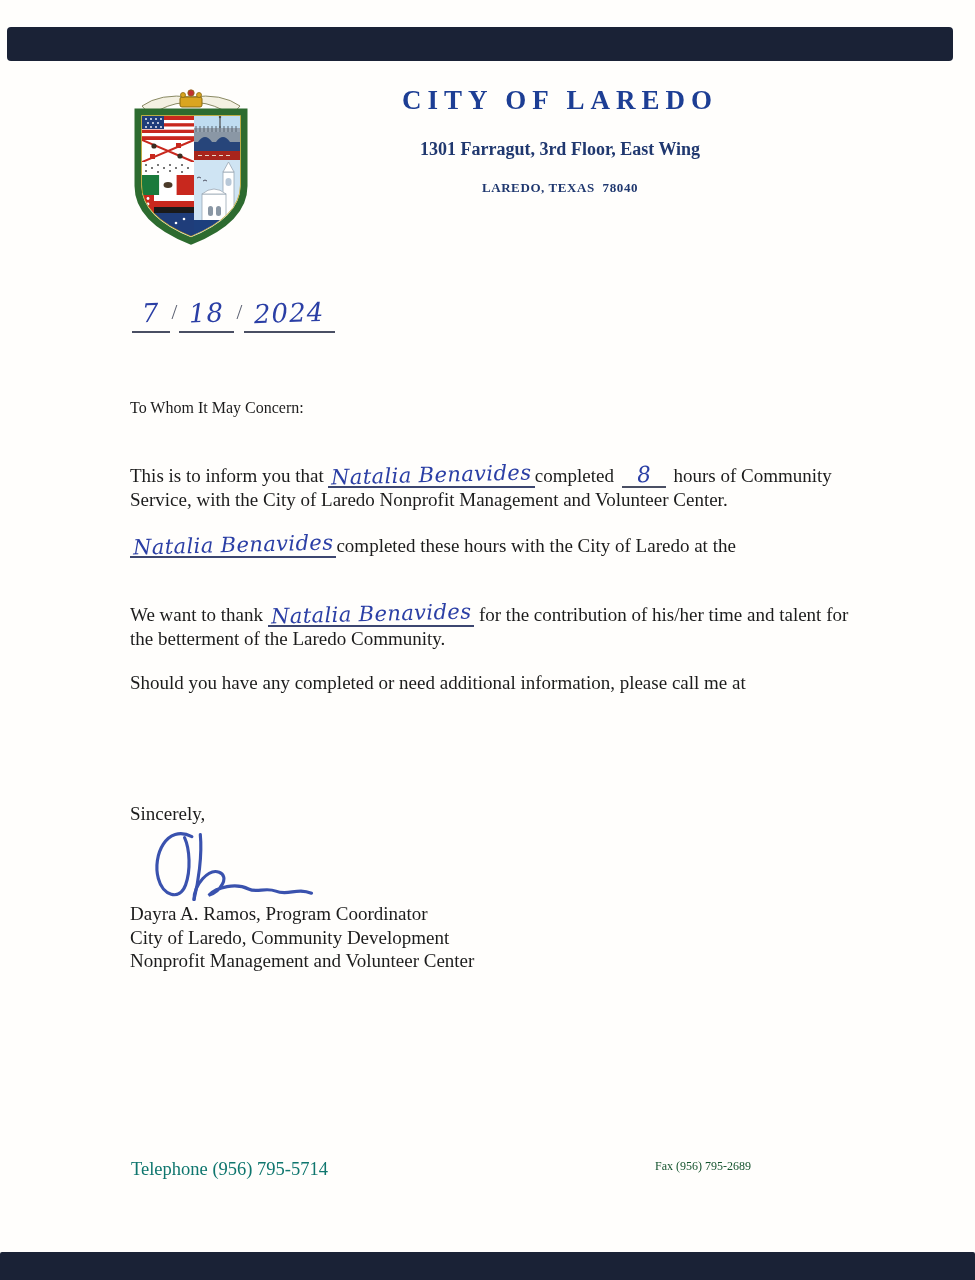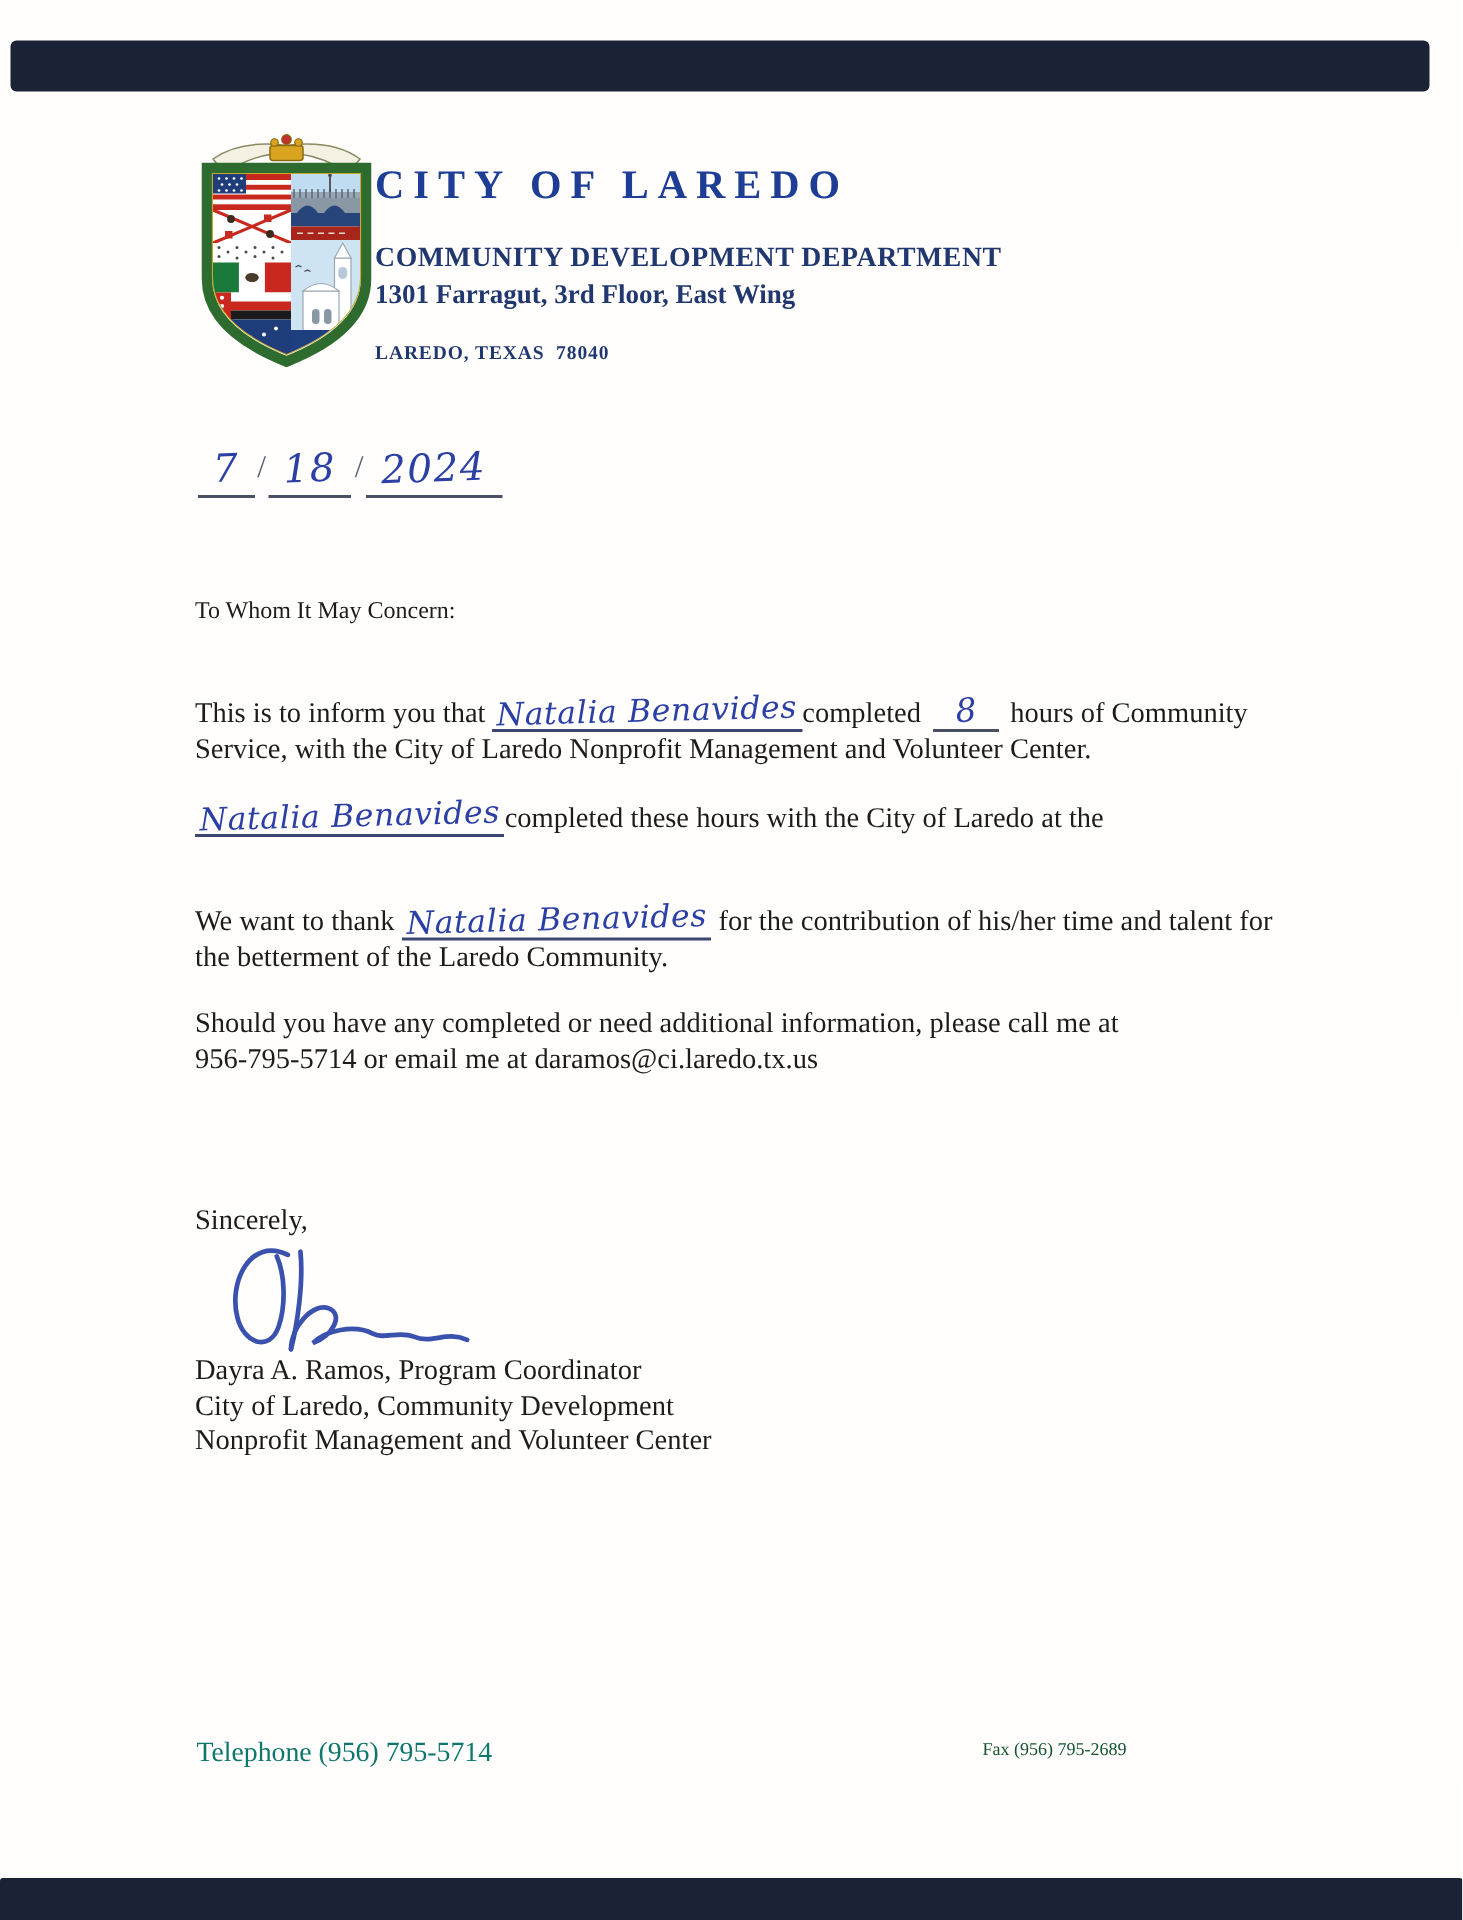--- a/index.html
+++ b/index.html
@@ -7,21 +7,21 @@
     position:relative; width:975px; height:1280px;
     background:#fffefc; overflow:hidden;
     font-family:"Liberation Serif", serif; color:#1c1c1c;
   }
   .scan-bar { position:absolute; background:#1a2236; }
   .scan-bar.top { left:7px; top:27px; width:946px; height:34px; border-radius:4px; }
   .scan-bar.bottom { left:0; top:1252px; width:975px; height:28px; border-radius:2px 2px 0 0; }
 
   .crest { position:absolute; left:124px; top:86px; width:134px; height:162px; }
 
-  .header-block { position:absolute; left:250px; top:108px; width:620px; color:#20386f; }
+  .header-block { position:absolute; left:250px; top:85px; width:620px; text-align:center; color:#20386f; }
   .header-title { font-size:27px; font-weight:bold; letter-spacing:6px; color:#1d3e94; margin-bottom:23px; white-space:pre; }
   .header-dept { font-size:18.5px; font-weight:600; letter-spacing:0.4px; }
   .header-center { font-size:18.5px; font-weight:600; letter-spacing:3.6px; margin-top:3px; white-space:pre; }
   .header-address { font-size:18px; font-weight:bold; margin-top:3px; }
   .header-city { font-size:13px; font-weight:bold; margin-top:20px; letter-spacing:0.6px; white-space:pre; }
 
   .hand { font-family:"DejaVu Serif", serif; font-style:italic; color:#2b3fa5; }
   .date-block { position:absolute; left:132px; top:298px; font-size:26px; }
   .date-block .seg { display:inline-block; border-bottom:2px solid #4a4f63; padding:0 10px 2px 10px; text-align:center; }
   .date-block .slash { color:#5a5f70; font-size:21px; padding:0 2px; position:relative; top:-3px; }
@@ -164,21 +164,20 @@
       <rect x="78" y="108" width="24" height="28" fill="#fff" stroke="#9aa7b4" stroke-width="0.8"></rect>
       <path d="M78,108 Q90,98 102,108 Z" fill="#fff" stroke="#9aa7b4" stroke-width="0.8"></path>
       <rect x="84" y="120" width="5" height="10" rx="2.5" fill="#8a97a5"></rect>
         <rect x="92" y="120" width="5" height="10" rx="2.5" fill="#8a97a5"></rect>
       <rect x="70" y="134" width="46" height="16" fill="#1d3f7d"></rect>
     </g>
   </svg>
 
   <div class="header-block">
     <div class="header-title">CITY OF LAREDO</div>
-    <div class="header-dept">COMMUNITY DEVELOPMENT DEPARTMENT</div>
     <div class="header-address">1301 Farragut, 3rd Floor, East Wing</div>
     <div class="header-city">LAREDO, TEXAS  78040</div>
   </div>
 
   <div class="date-block">
     <span class="seg"><span class="hand">7</span></span><span class="slash">/</span><span class="seg"><span class="hand">18</span></span><span class="slash">/</span><span class="seg"><span class="hand">2024</span></span>
   </div>
 
   <div class="salutation">To Whom It May Concern:</div>
 
@@ -202,21 +201,20 @@
     <div>
       <span>We want to thank</span>
       <span class="name-blank"><span class="hand">Natalia Benavides</span></span>
       <span>for the contribution of his/her time and talent for</span>
     </div>
     <div>the betterment of the Laredo Community.</div>
   </div>
 
   <div class="para p4">
     <div>Should you have any completed or need additional information, please call me at</div>
-    <div>956-795-5714 or email me at daramos@ci.laredo.tx.us</div>
   </div>
 
   <div class="closing">Sincerely,</div>
 
   <svg class="signature" viewBox="0 0 170 82">
     <g fill="none" stroke="#3a52ae" stroke-width="3" stroke-linecap="round">
       <path d="M42,12 C18,0 4,30 10,52 C14,68 30,74 36,58 C41,44 40,24 35,13"></path>
       <path d="M50,10 C52,30 48,56 44,72"></path>
       <path d="M44,72 C44,58 58,42 68,46 C78,50 70,64 58,68 C66,60 84,56 96,62 C104,66 112,60 122,64 C134,69 142,60 156,66"></path>
     </g>

